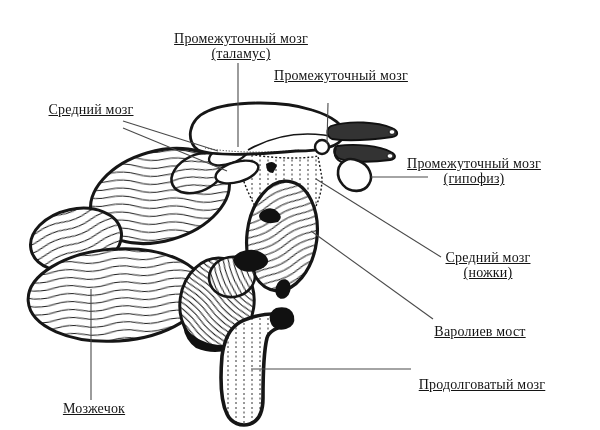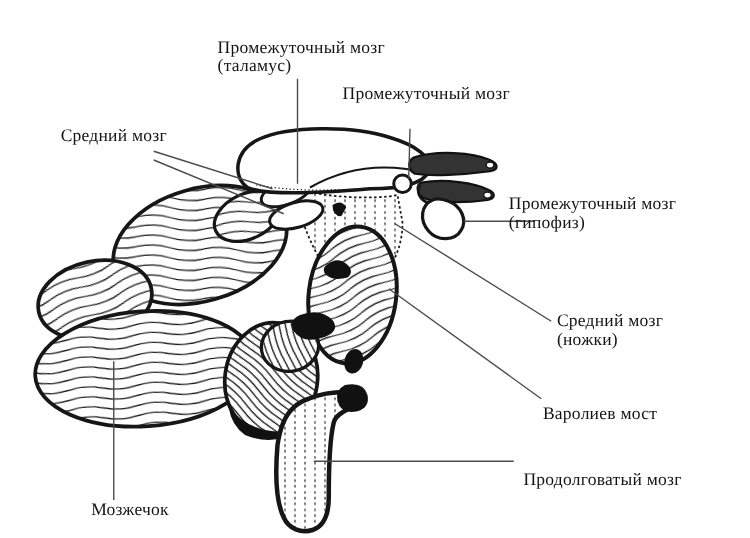--- a/index.html
+++ b/index.html
@@ -1,21 +1,21 @@
 <!DOCTYPE html>
 <html><head>
 <meta charset="utf-8">
 <style>
   html,body{margin:0;padding:0;background:#fff;}
   #stage{position:relative;width:600px;height:430px;background:#fff;overflow:hidden;
          font-family:"Liberation Serif",serif;}
   #art{position:absolute;left:0;top:0;}
-  .lbl{position:absolute;transform:translateX(-50%);text-align:left;
+  .lbl{position:absolute;transform:translateX(-50%);text-align:center;
        font:14px/1.1 "Liberation Serif",serif;color:#141414;white-space:nowrap;
-       letter-spacing:.2px;}
+       letter-spacing:.2px;text-decoration:underline;}
   .lbl span{display:block;}
 </style>
 </head>
 <body>
 
 <div id="stage">
 
   <svg id="art" width="600" height="430" viewBox="0 0 600 430">
     <defs>
       <pattern id="pw0" patternUnits="userSpaceOnUse" width="54" height="8">
@@ -114,17 +114,17 @@
   <div class="lbl" style="left:488px;top:250px">
     <span>Средний мозг</span>
     <span>(ножки)</span>
   </div>
   <div class="lbl" style="left:480px;top:324px">
     <span>Варолиев мост</span>
   </div>
   <div class="lbl" style="left:482px;top:377px">
     <span>Продолговатый мозг</span>
   </div>
-  <div class="lbl" style="left:104px;top:401px">
+  <div class="lbl" style="left:94px;top:401px">
     <span>Мозжечок</span>
   </div>
 
 </div>
 
 </body></html>

